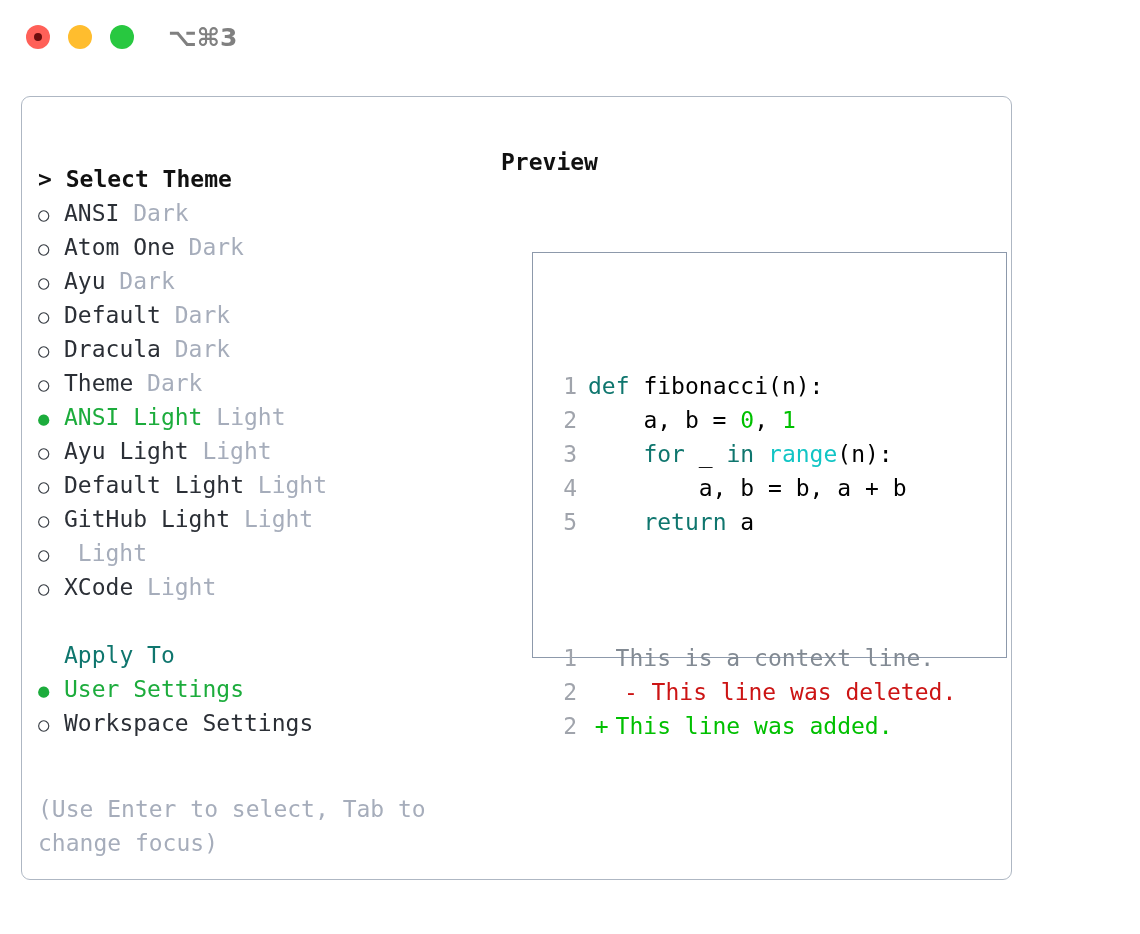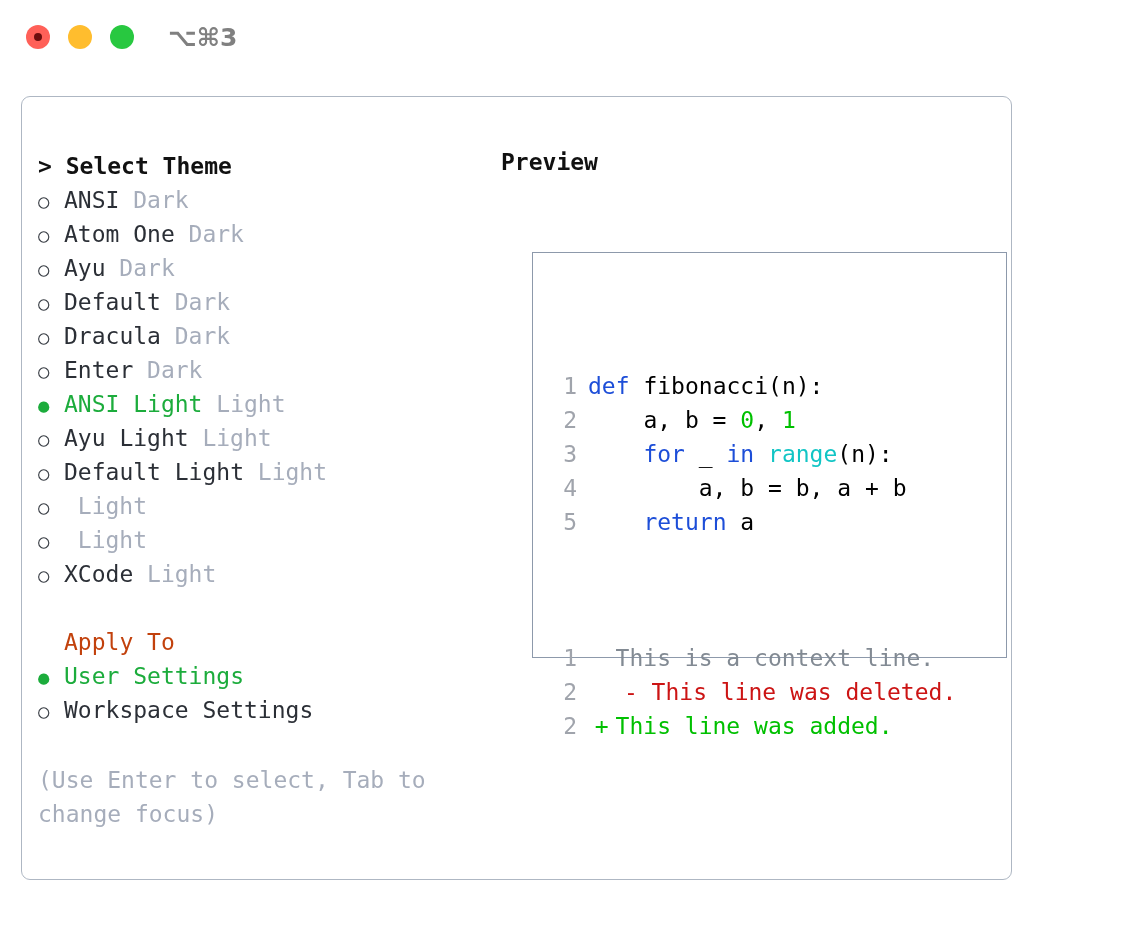--- a/index.html
+++ b/index.html
@@ -81,21 +81,21 @@
     border: 1px solid #aeb7c3;
     border-radius: 9px;
     background: #ffffff;
     box-sizing: border-box;
   }
 
   
   .col-left {
     position: absolute;
     left: 16px;
-    top: 52px;
+    top: 65px;
     width: 440px;
   }
   .col-right {
     position: absolute;
     left: 479px;
     top: 48px;
     width: 495px;
   }
 
   .section-title {
@@ -129,28 +129,28 @@
   .theme-kind {
     color: #a6adbb;
     margin-left: 0.6em;
   }
 
   
   .apply-block { margin-top: 34px; }
   .apply-title {
     font-size: 23px;
     line-height: 34px;
-    color: #c2410c;
+    color: #0f766e;
     padding-left: 26px;
     white-space: pre;
   }
 
   
   .hint {
-    margin-top: 36px;
+    margin-top: 52px;
     font-size: 23px;
     line-height: 34px;
     color: #a6adbb;
     width: 410px;
     white-space: pre-wrap;
   }
 
   
   .preview-box {
     position: absolute;
@@ -173,21 +173,21 @@
   .code-line { display: flex; height: 34px; }
   .lineno {
     width: 34px;
     flex: 0 0 34px;
     text-align: right;
     color: #a0a4ac;
     padding-right: 11px;
   }
   .code-text { white-space: pre; }
 
-  .tok-kw      { color: #1d4ed8; }
+  .tok-kw      { color: #0f766e; }
   .tok-num     { color: #00c000; }
   .tok-builtin { color: #11c5c5; }
   .tok-plain   { color: #000000; margin-top: 15px; }
 
   .diff-block { margin-top: 34px; }
   .diff-sign { display: inline-block; width: 1.2em; }
   .diff-ctx { color: #828a93; }
   .diff-del { color: #cc1414; margin-left: 36px; }
   .diff-add { color: #00c000; text-align: center; }
 </style>
@@ -210,25 +210,25 @@
     <div class="col-left">
 
       <div class="section-title">&gt; Select Theme</div>
 
       <div class="theme-list" id="theme-list">
           <div class="theme-row"><span class="marker">○</span><span class="theme-name">ANSI</span><span class="theme-kind">Dark</span></div>
           <div class="theme-row"><span class="marker">○</span><span class="theme-name">Atom One</span><span class="theme-kind">Dark</span></div>
           <div class="theme-row"><span class="marker">○</span><span class="theme-name">Ayu</span><span class="theme-kind">Dark</span></div>
           <div class="theme-row"><span class="marker">○</span><span class="theme-name">Default</span><span class="theme-kind">Dark</span></div>
           <div class="theme-row"><span class="marker">○</span><span class="theme-name">Dracula</span><span class="theme-kind">Dark</span></div>
-          <div class="theme-row"><span class="marker">○</span><span class="theme-name">Enter</span><span class="theme-kind">Dark</span></div>
+          <div class="theme-row"><span class="marker">○</span><span class="theme-name">Theme</span><span class="theme-kind">Dark</span></div>
           <div class="theme-row selected"><span class="marker on">●</span><span class="theme-name">ANSI Light</span><span class="theme-kind">Light</span></div>
           <div class="theme-row"><span class="marker">○</span><span class="theme-name">Ayu Light</span><span class="theme-kind">Light</span></div>
           <div class="theme-row"><span class="marker">○</span><span class="theme-name">Default Light</span><span class="theme-kind">Light</span></div>
-          <div class="theme-row"><span class="marker">○</span><span class="theme-kind">Light</span></div>
+          <div class="theme-row"><span class="marker">○</span><span class="theme-name">GitHub Light</span><span class="theme-kind">Light</span></div>
           <div class="theme-row"><span class="marker">○</span><span class="theme-kind">Light</span></div>
           <div class="theme-row"><span class="marker">○</span><span class="theme-name">XCode</span><span class="theme-kind">Light</span></div>
         </div>
 
       <div class="apply-block">
         <div class="apply-title">Apply To</div>
         <div id="apply-list">
             <div class="theme-row selected"><span class="marker on">●</span><span class="theme-name">User Settings</span></div>
             <div class="theme-row"><span class="marker">○</span><span class="theme-name">Workspace Settings</span></div>
           </div>

